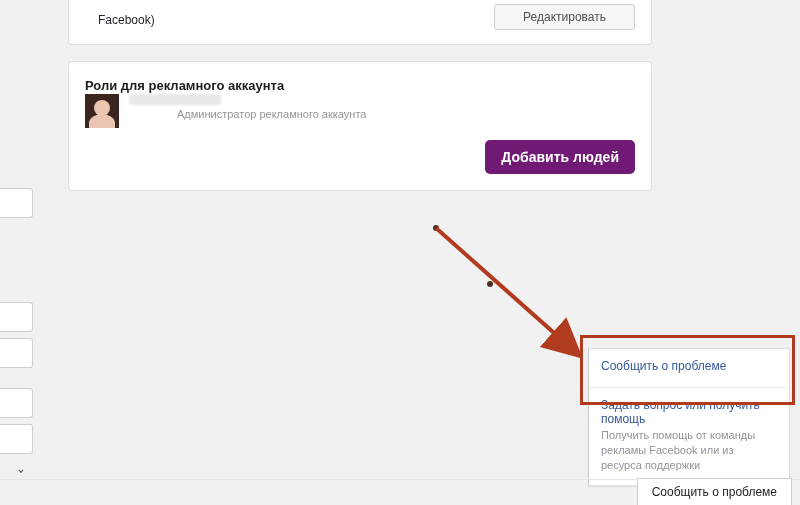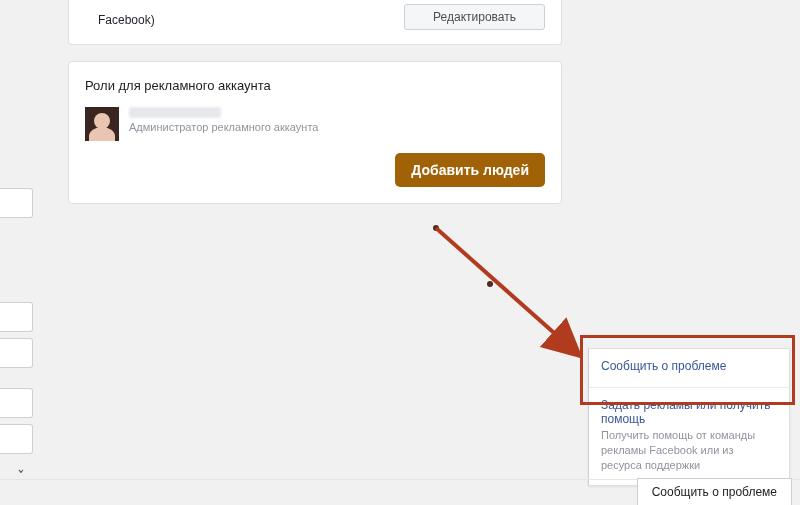--- a/index.html
+++ b/index.html
@@ -10,38 +10,38 @@
   
   .left-sliver { position: absolute; left: 0; width: 33px; background: #fff; border: 1px solid #ccd0d5; border-left: none; border-radius: 0 3px 3px 0; }
   .sl1 { top: 188px; height: 30px; }
   .sl2 { top: 302px; height: 30px; }
   .sl3 { top: 338px; height: 30px; }
   .sl4 { top: 388px; height: 30px; }
   .sl5 { top: 424px; height: 30px; }
   .chevron-strip { position: absolute; left: 15px; top: 460px; font-size: 14px; color: #555; transform: scaleX(0.8); }
 
   
-  .main-col { position: absolute; left: 68px; top: 0; width: 494px; }
+  .main-col { position: absolute; left: 68px; top: 0; width: 584px; }
 
   .top-card { background: #fff; border: 1px solid #dddfe2; border-top: none; border-radius: 0 0 4px 4px; padding: 10px 16px 16px 16px; }
   .top-card-inner { position: relative; }
   .top-card .tail-text { font-size: 12px; color: #1d2129; padding-left: 13px; }
   .edit-btn { position: absolute; right: 0; bottom: -2px; background:#f5f6f7; border:1px solid #ccd0d5; border-radius:3px; padding:5px 28px; font-size:12px; color:#4b4f56; cursor:pointer; }
 
   .roles-card { margin-top:16px; background:#fff; border:1px solid #dddfe2; border-radius:4px; padding:16px 16px 16px 16px; }
-  .roles-card h3 { font-size:13px; font-weight:400; color:#1c1e21; margin-bottom:14px; }
+  .roles-card h3 { font-size:13px; font-weight:700; color:#1c1e21; margin-bottom:1px; }
   .user-row { display:flex; align-items:flex-start; gap:10px; }
   .avatar { width:34px; height:34px; border-radius:0; background:#3a2520; position:relative; overflow:hidden; }
   .avatar::before { content:""; position:absolute; left:9px; top:6px; width:16px; height:16px; border-radius:50%; background:#e9c5b2; }
   .avatar::after  { content:""; position:absolute; left:4px; top:20px; width:26px; height:18px; border-radius:50% 50% 0 0; background:#e9c5b2; }
   .user-meta { display:flex; flex-direction:column; gap:3px; }
   .name-blur { width:92px; height:11px; background:#e6e8ec; border-radius:2px; filter:blur(1px); }
-  .role-line { font-size:11px; color:#90949c; }
+  .role-line { font-size:11px; color:#90949c;margin-left:48px; }
   .roles-actions { display:flex; justify-content:flex-end; margin-top:12px; }
-  .add-btn { background:#a16207; color:#fff; border:none; border-radius:5px; padding:9px 16px; font-size:14px; font-weight:600; cursor:pointer; }
+  .add-btn { background:#701a75; color:#fff; border:none; border-radius:5px; padding:9px 16px; font-size:14px; font-weight:600; cursor:pointer; }
 
   
   .help-popover { position:absolute; right:10px; top:348px; width:202px; background:#fff; border:1px solid #dddfe2; border-left:1px solid #ccd0d5; box-shadow:0 1px 2px rgba(0,0,0,0.08); }
   .help-item { padding:10px 12px 12px 12px; border-bottom:1px solid #e9ebee; }
   .help-item:last-of-type { border-bottom:none; }
   .help-title { font-size:12px; color:#385898; margin-bottom:2px; cursor:pointer; }
   .help-desc  { font-size:11px; color:#90949c; line-height:1.35; }
 
   
   .highlight { position:absolute; border:3px solid #b13b1e; pointer-events:none; }
@@ -89,21 +89,21 @@
         <button class="add-btn">Добавить людей</button>
       </div>
     </div>
   </div>
 
   <div class="help-popover">
     <div class="help-item">
       <div class="help-title">Сообщить о проблеме</div>
     </div>
     <div class="help-item">
-      <div class="help-title">Задать рекламы или получить помощь</div>
+      <div class="help-title">Задать вопрос или получить помощь</div>
       <div class="help-desc">Получить помощь от команды рекламы Facebook или из ресурса поддержки</div>
     </div>
   </div>
 
   <div class="highlight hi-report"></div>
 
   <svg class="arrow-svg" viewBox="0 0 170 150">
     <defs>
       <marker id="ah" markerWidth="12" markerHeight="12" refX="9" refY="5" orient="auto">
         <path d="M0,0 L10,5 L0,10 Z" fill="#b13b1e"></path>

